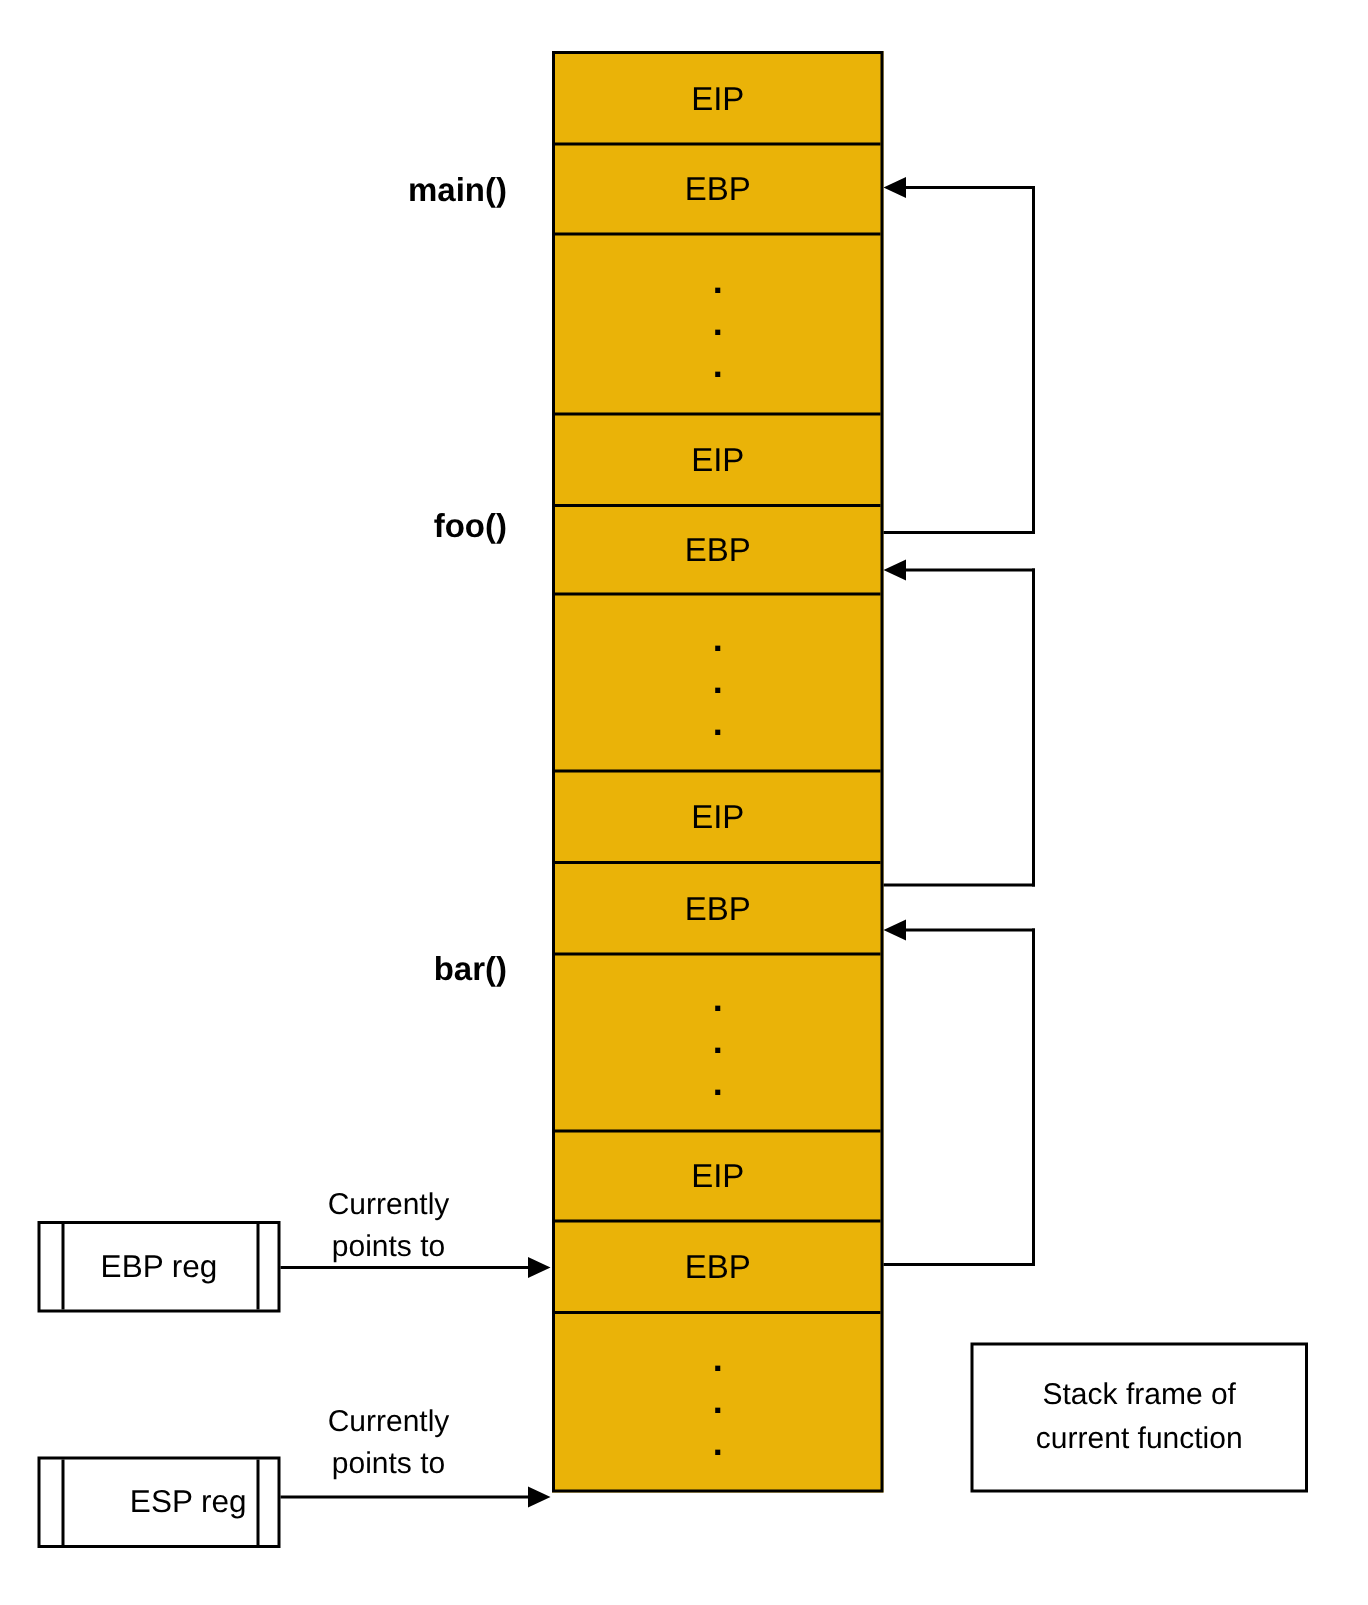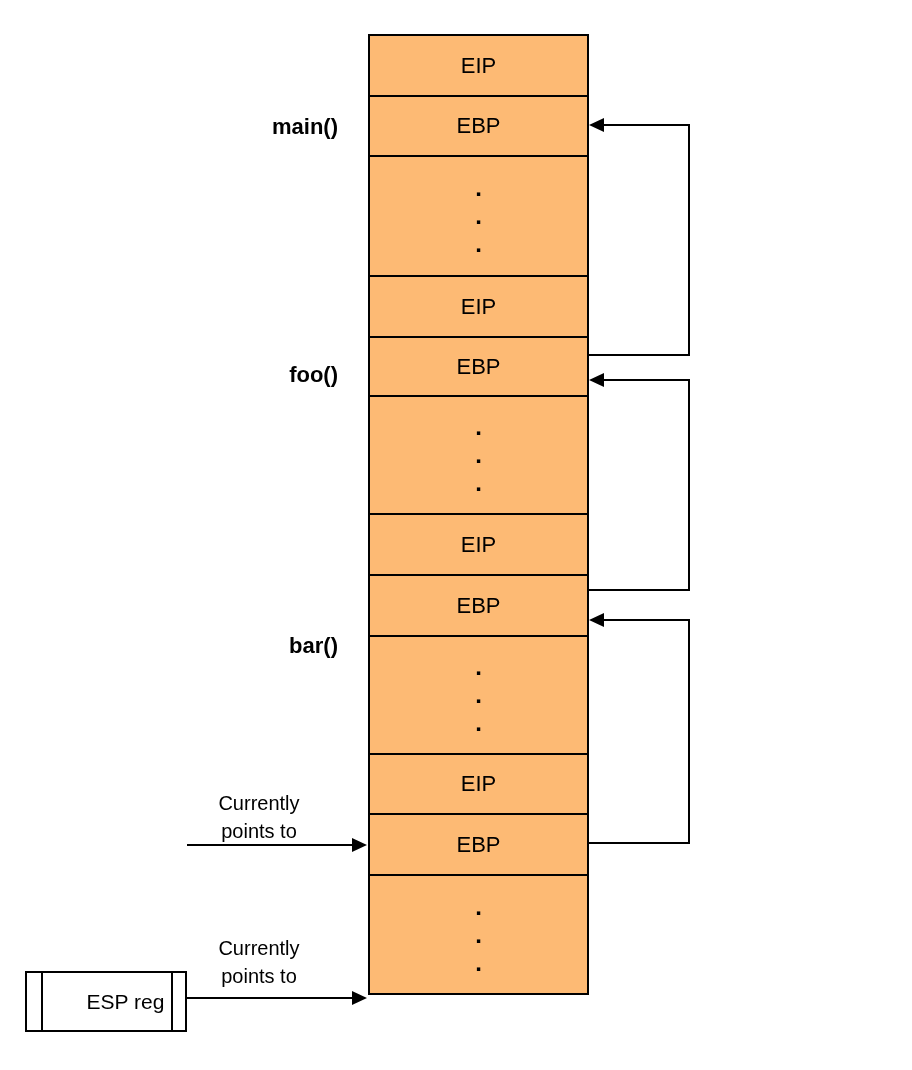--- a/index.html
+++ b/index.html
@@ -18,21 +18,21 @@
   }
   
   .stack {
     position: absolute;
     left: 368px;
     top: 34px;
     width: 221px;
     height: 961px;
     border: 2px solid #000;
     box-sizing: border-box;
-    background: #fdba74;
+    background: #eab308;
   }
   .stack-row {
     box-sizing: border-box;
     border-bottom: 2px solid #000;
     display: flex;
     align-items: center;
     justify-content: center;
     font-size: 22px;
   }
   .stack-row.last { border-bottom: none; }
@@ -135,21 +135,21 @@
     text-shadow: 2px 2px 0 #e8e8e8;
     letter-spacing: 1px;
   }
 </style>
 </head>
 <body>
 
 <div id="canvas">
 
   <div class="fn-label" style="top:114px;">main()</div>
-  <div class="fn-label" style="top:362px;">foo()</div>
+  <div class="fn-label" style="top:338px;">foo()</div>
   <div class="fn-label" style="top:593px;margin-top:40px;">bar()</div>
 
   <div class="stack">
     <div class="stack-row" style="height:61px;">EIP</div>
     <div class="stack-row" style="height:60px;">EBP</div>
     <div class="stack-row dots" style="height:120px;">.
 .
 .</div>
     <div class="stack-row" style="height:61px;">EIP</div>
     <div class="stack-row" style="height:59px;">EBP</div>
@@ -176,30 +176,37 @@
   <div class="hline" style="left:589px; top:589px; width:101px;"></div>
   <div class="vline" style="left:688px; top:379px; height:212px;"></div>
   <div class="hline" style="left:602px; top:379px; width:88px;"></div>
   <div class="arrow-left" style="left:589px; top:373px;"></div>
 
   <div class="hline" style="left:589px; top:842px; width:101px;"></div>
   <div class="vline" style="left:688px; top:619px; height:225px;"></div>
   <div class="hline" style="left:602px; top:619px; width:88px;"></div>
   <div class="arrow-left" style="left:589px; top:613px;"></div>
 
+  <div class="reg-box" style="top:814px;">
+    <div class="sidebar-line left"></div>
+    <div class="sidebar-line right"></div>
+    <span>EBP reg</span>
+  </div>
   <div class="caption" style="top:789px;">Currently
 points to</div>
   <div class="hline" style="left:187px; top:844px; width:166px;"></div>
   <div class="arrow-right" style="left:352px; top:838px;"></div>
 
   <div class="reg-box" style="top:971px;padding-left:39px;">
     <div class="sidebar-line left"></div>
     <div class="sidebar-line right"></div>
     <span>ESP reg</span>
   </div>
   <div class="caption" style="top:934px;">Currently
 points to</div>
   <div class="hline" style="left:187px; top:997px; width:166px;"></div>
   <div class="arrow-right" style="left:352px; top:991px;"></div>
 
+  <div class="legend-box">Stack frame of
+current function</div>
 
 
 </div>
 
 </body></html>

